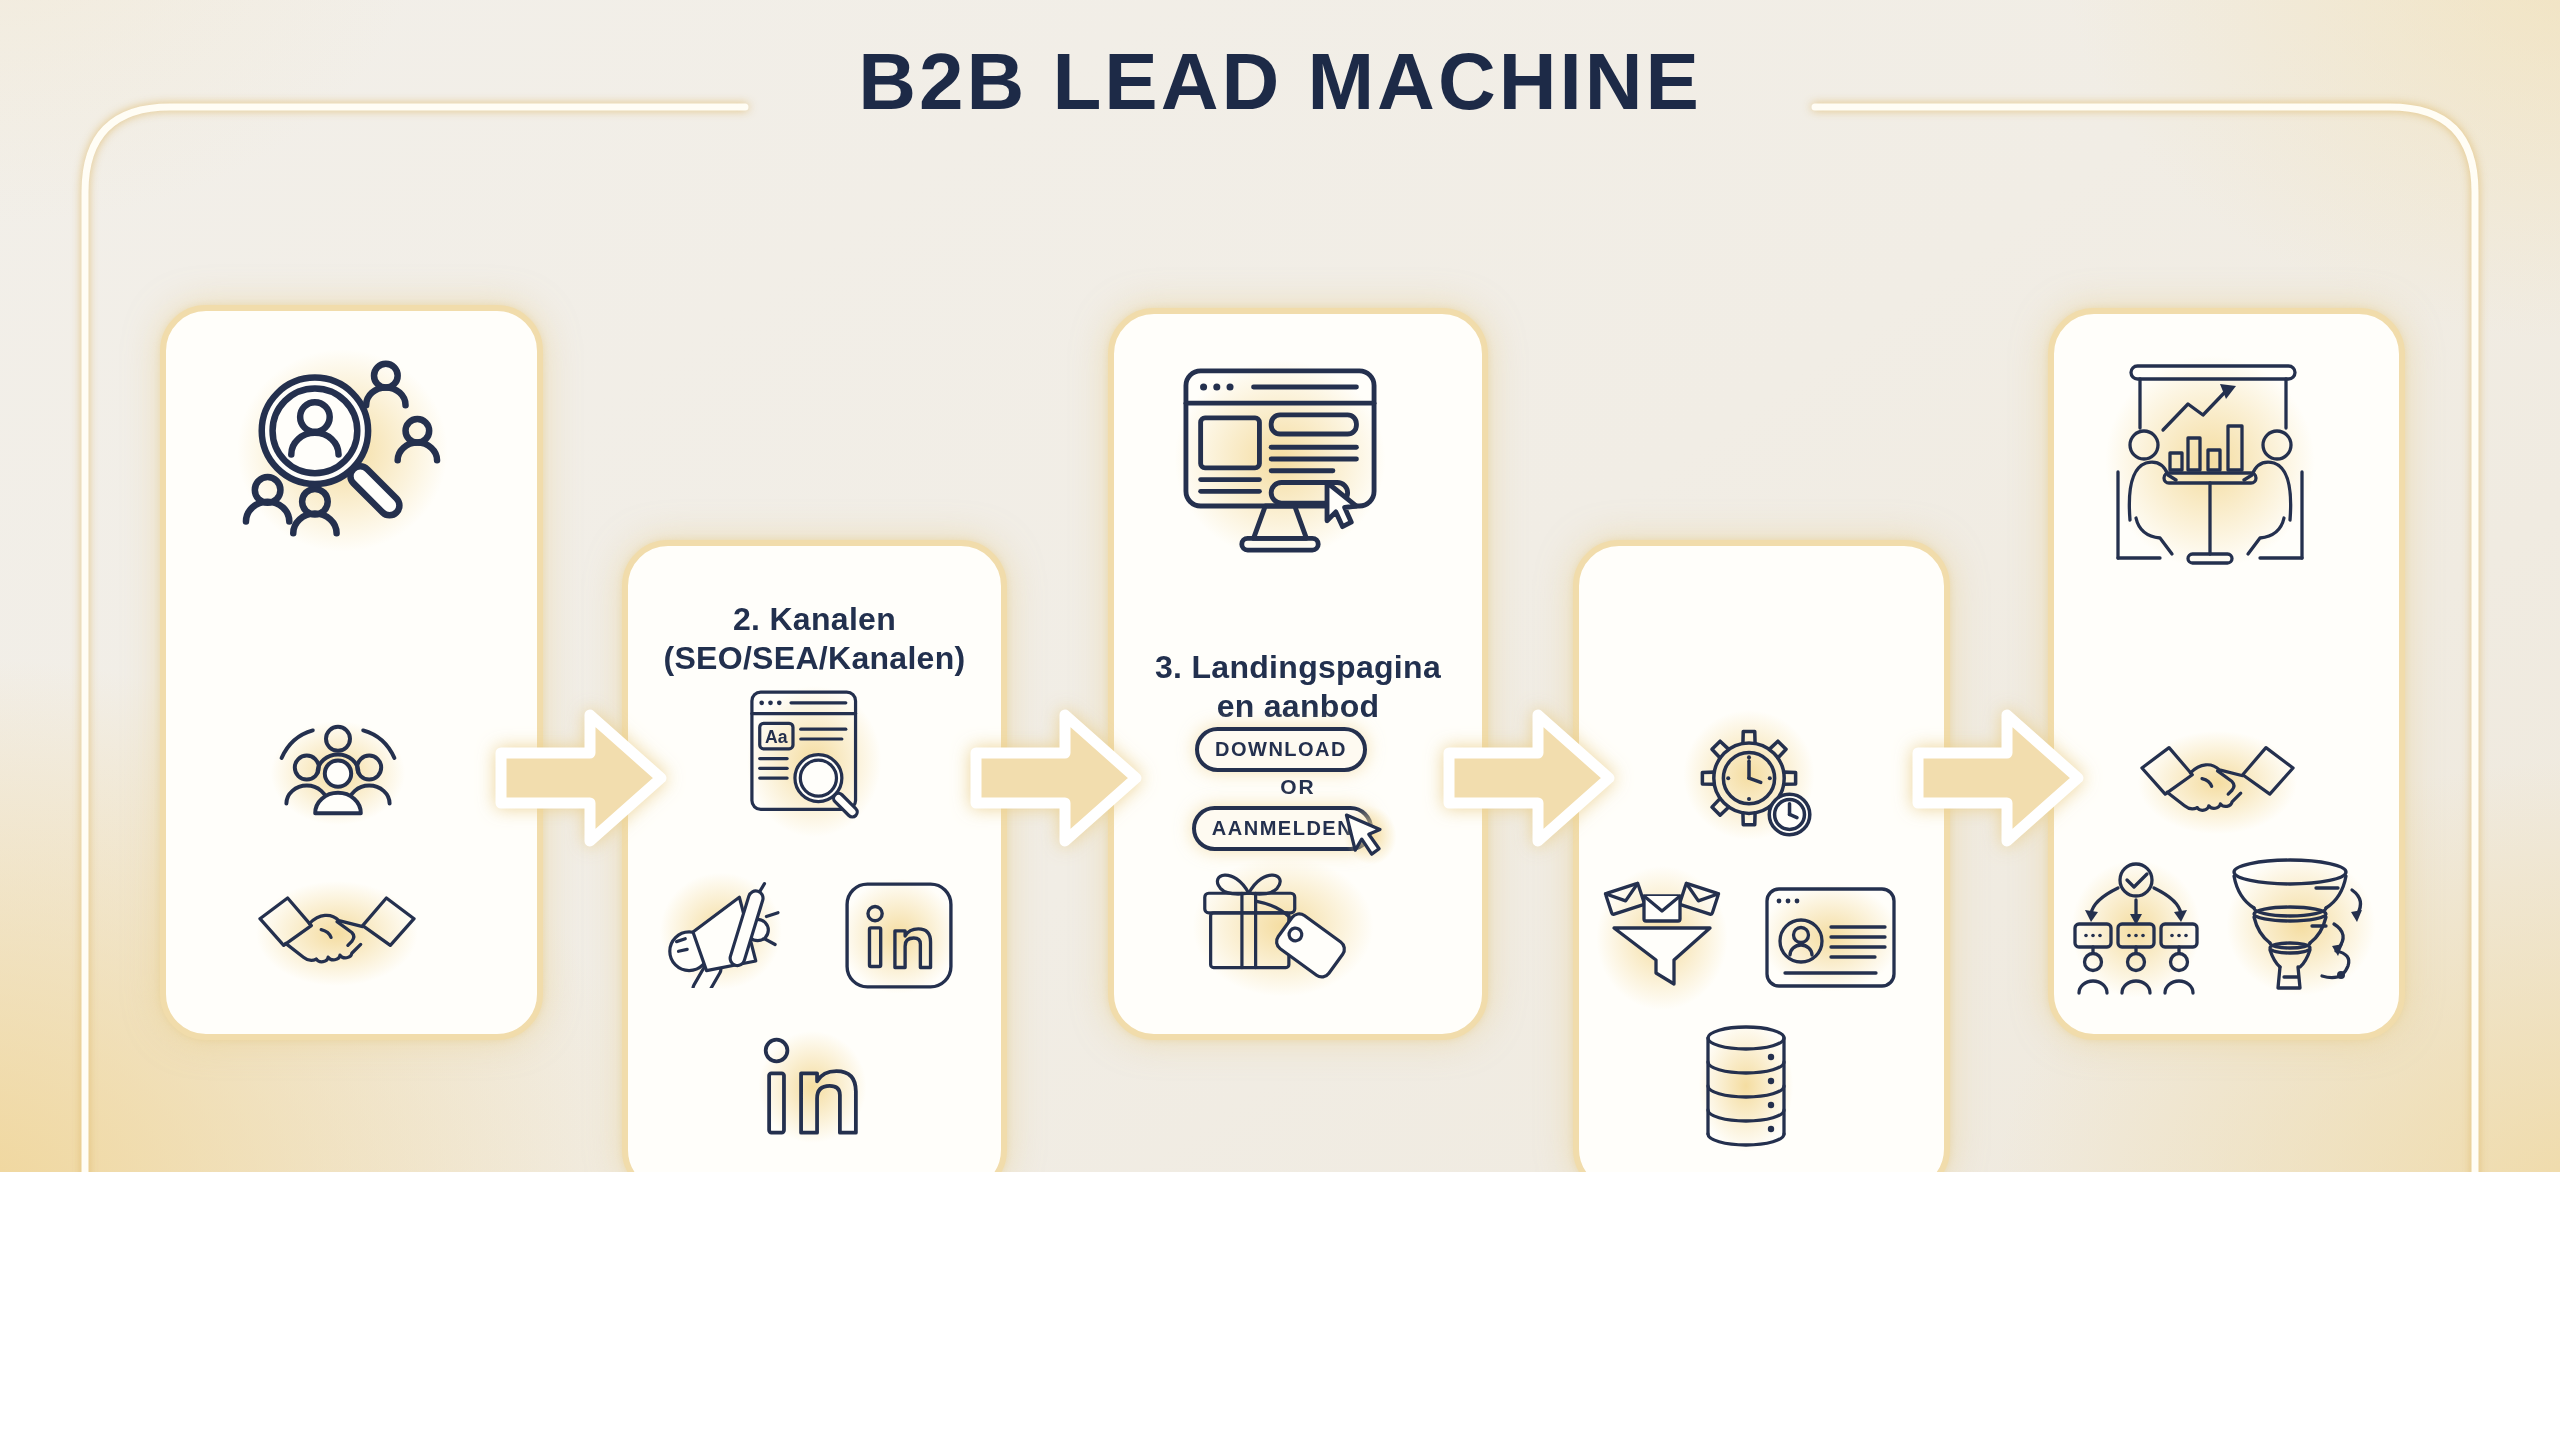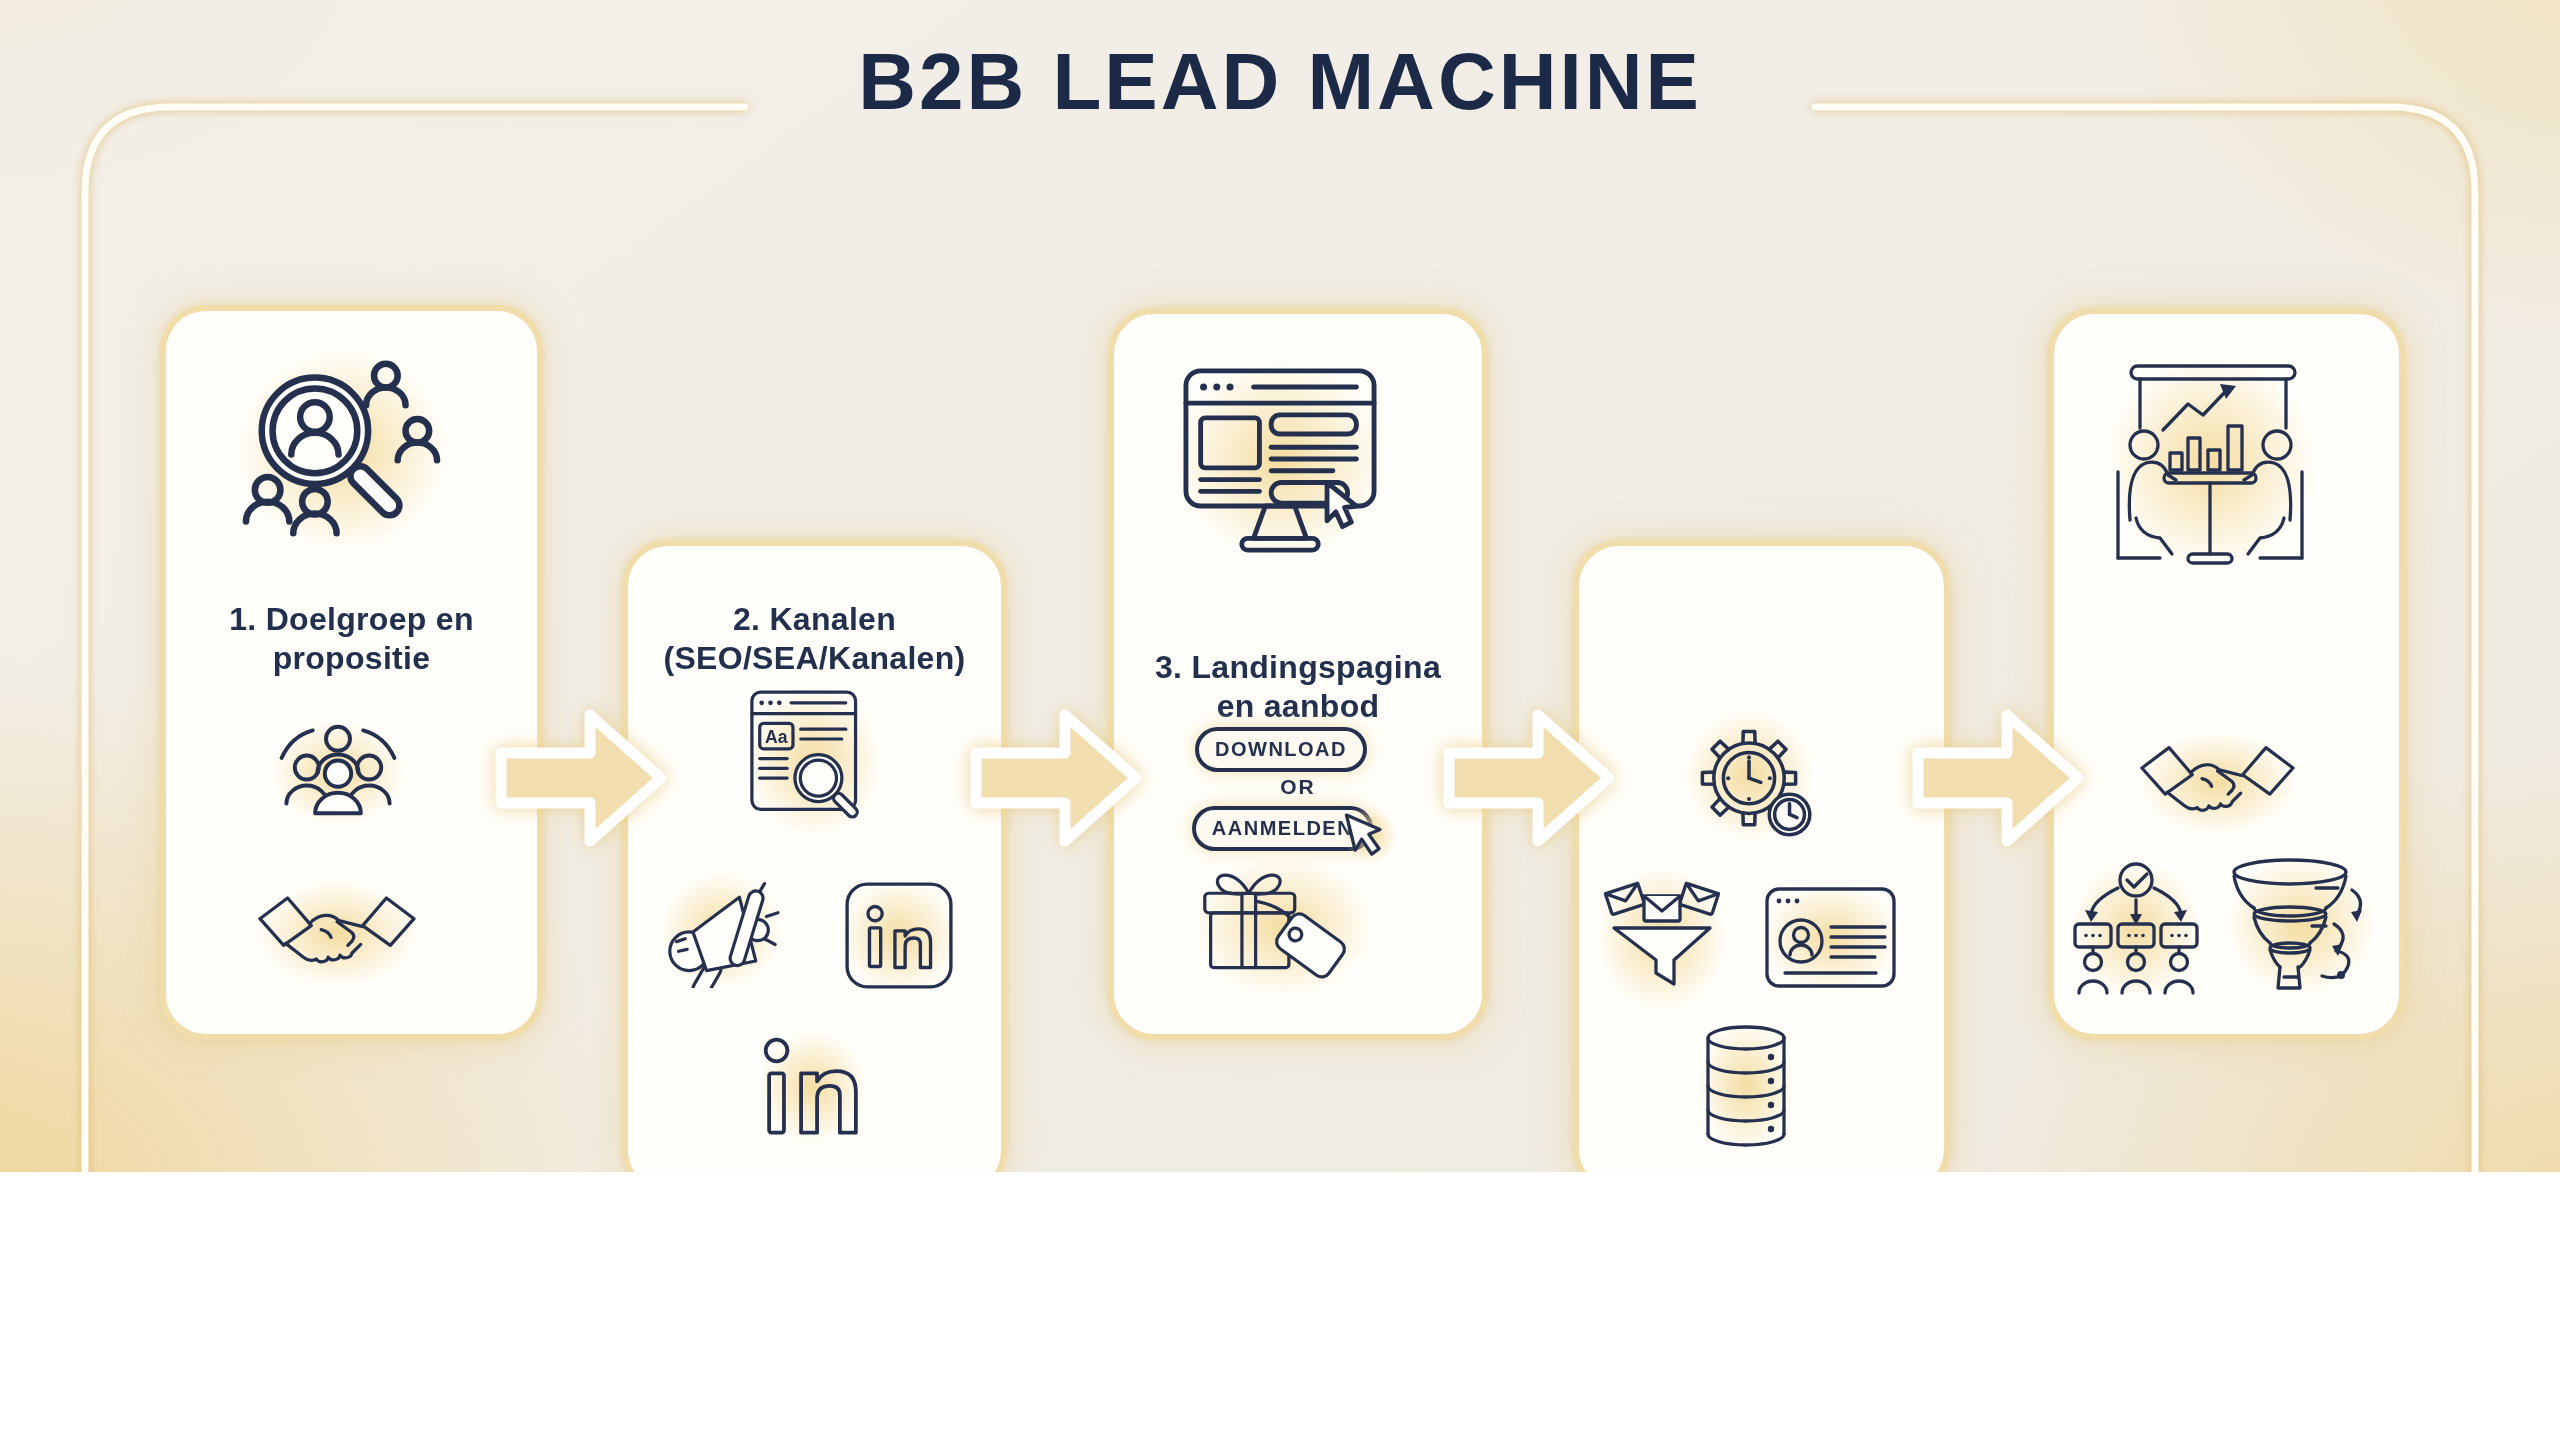--- a/index.html
+++ b/index.html
@@ -102,24 +102,20 @@
             <rect x="57.5" y="54.5" width="31" height="10" rx="5"></rect>
           </g>
       </g>
       <g class="ln">
         <circle cx="38" cy="33" r="7.5"></circle>
           <path d="M26,52 a12,11 0 0 1 24,0"></path>
       </g>
     </svg>
   </div>
 
-  <div class="step-title" style="left:165px;top:600px;width:373px;">
-    <span>1. Doelgroep en</span><br>
-    <span>propositie</span>
-  </div>
 
   <div class="icon" style="left:272px;top:722px;width:132px;height:102px;">
     <svg viewBox="0 0 110 85">
       <g class="ln">
         <path d="M8,30 Q16,12 34,7"></path>
           <path d="M102,30 Q94,12 76,7"></path>
         <circle cx="55" cy="14" r="10"></circle>
           <path d="M38,42 a17,15 0 0 1 34,0"></path>
         <circle cx="29" cy="38" r="10"></circle>
           <path d="M12,68 a17,15 0 0 1 34,0"></path>

